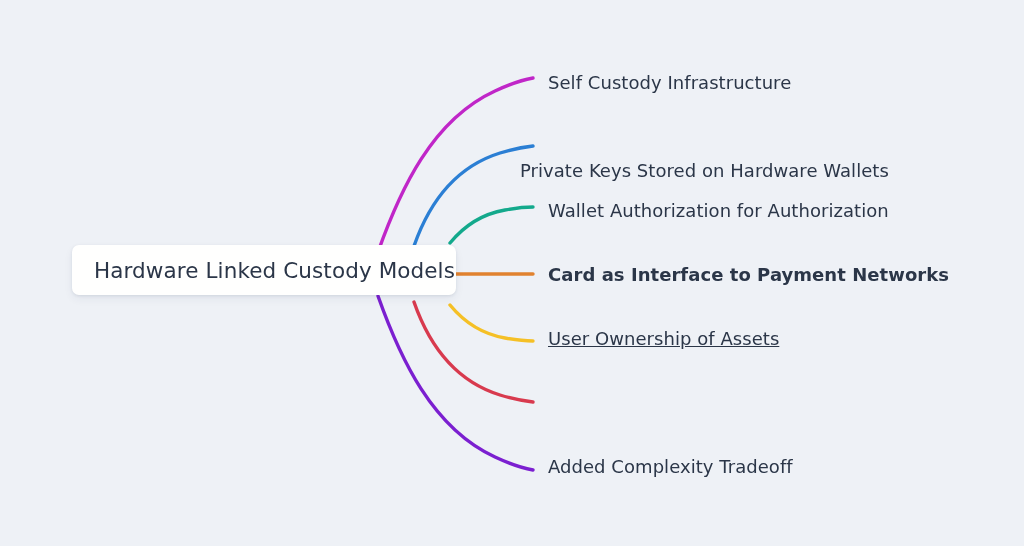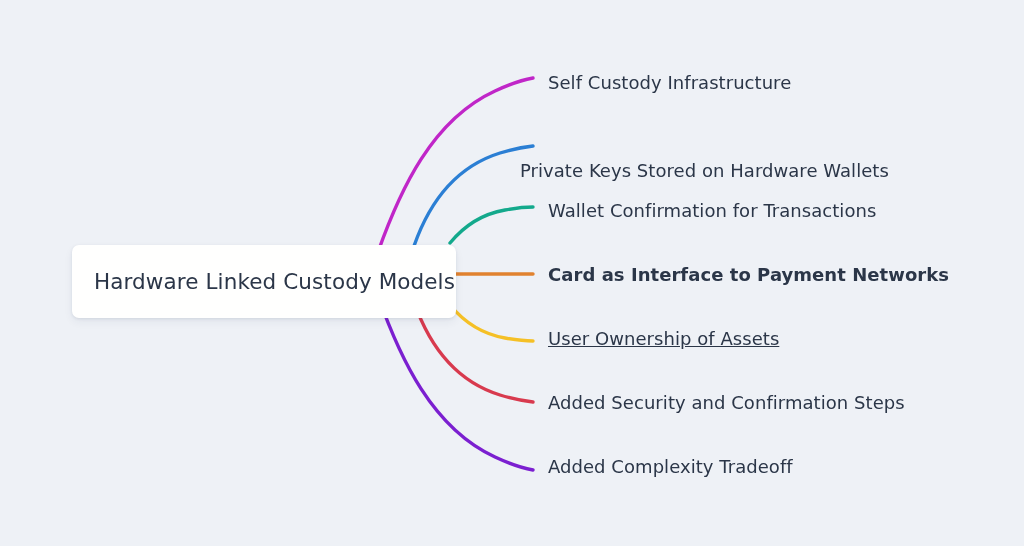--- a/index.html
+++ b/index.html
@@ -30,21 +30,21 @@
   #branch-layer path {
     fill: none;
     stroke-width: 3.4;
     stroke-linecap: round;
   }
   #central-node {
     position: absolute;
     left: 72px;
     top: 245px;
     width: 384px;
-    height: 73px;
+    height: 50px;
     background: #fffffe;
     border-radius: 7px;
     box-shadow: 0 1px 3px rgba(40,55,85,0.10), 0 4px 10px rgba(40,55,85,0.06);
     display: flex;
     align-items: center;
     z-index: 5;
   }
   #central-node-label {
     padding-left: 22px;
     font-size: 21.5px;
@@ -75,18 +75,17 @@
       <path d="M 414 302 C 428 342 452 380 500 395 C 513 399 524 401 533 402" stroke="#d83a4e"></path>
       <path d="M 378 296 C 400 358 432 428 495 457 C 510 464 522 468 533 470" stroke="#7b1fd0"></path>
     </svg>
 
   <div id="central-node">
     <span id="central-node-label">Hardware Linked Custody Models</span>
   </div>
 
 <div class="leaf-label" style="left: 548px; top: 72px;">Self Custody Infrastructure</div>
     <div class="leaf-label" style="left: 520px; top: 136px; margin-top: 24px;">Private Keys Stored on Hardware Wallets</div>
-    <div class="leaf-label" style="left: 548px; top: 200px;">Wallet Confirmation for Transactions</div>
+    <div class="leaf-label" style="left: 548px; top: 200px;">Wallet Authorization for Authorization</div>
     <div class="leaf-label" style="left: 548px; top: 264px; font-weight: bold;">Card as Interface to Payment Networks</div>
     <div class="leaf-label" style="left: 548px; top: 328px; text-decoration: underline;">User Ownership of Assets</div>
-    <div class="leaf-label" style="left: 548px; top: 392px;">Added Security and Confirmation Steps</div>
     <div class="leaf-label" style="left: 548px; top: 456px;">Added Complexity Tradeoff</div>
   </div>
 
 </body></html>

